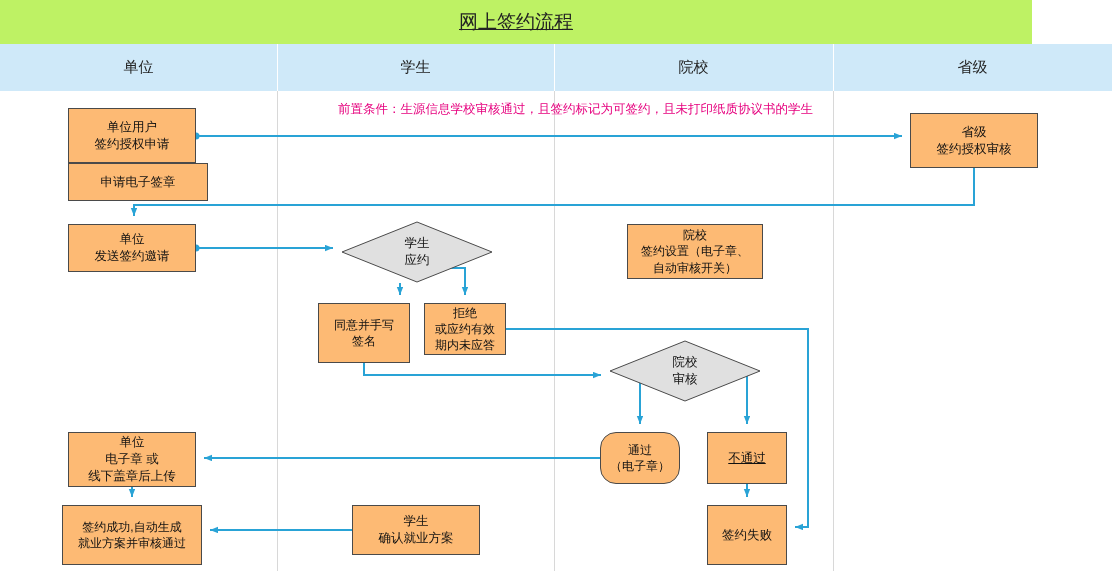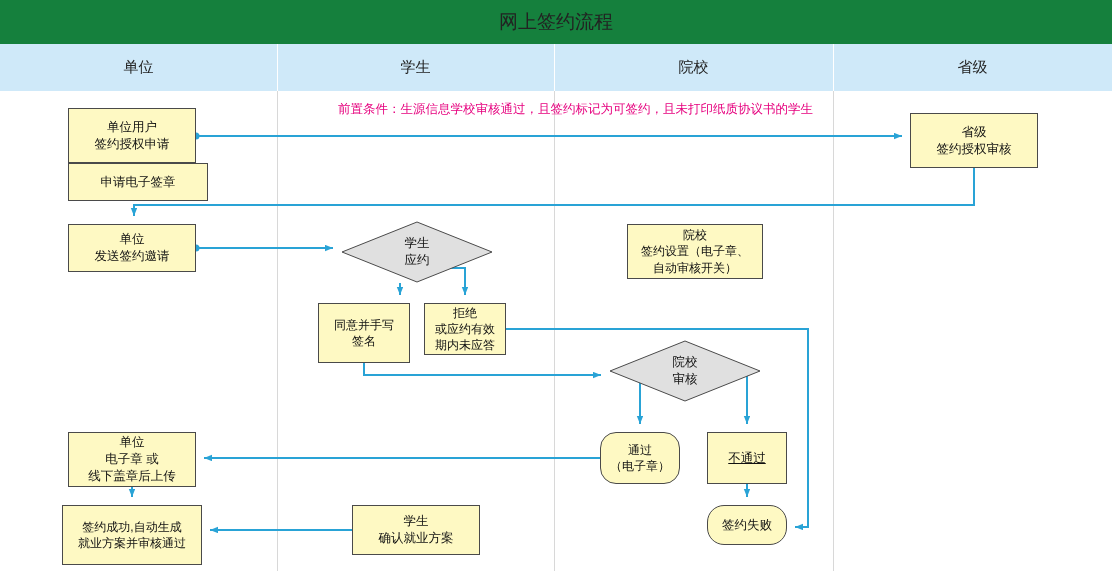--- a/index.html
+++ b/index.html
@@ -5,44 +5,44 @@
   html,body{margin:0;padding:0;}
   body{
     width:1112px;height:571px;
     background:#ffffff;
     font-family:"Liberation Sans","DejaVu Sans",sans-serif;
     overflow:hidden;
   }
   #root{position:relative;width:1112px;height:571px;}
 
   .title-bar{
-    position:absolute;left:0;top:0;width:1112px;height:44px;
-    background:#15803d;
+    position:absolute;left:0;top:0;width:1032px;height:44px;
+    background:#bef264;
     display:flex;align-items:center;justify-content:center;
-    font-size:19px;color:#222;
+    font-size:19px;color:#222;text-decoration:underline;
   }
   .lane-header{
     position:absolute;top:44px;height:47px;
     background:#cfe9f9;
     display:flex;align-items:center;justify-content:center;
     font-size:15px;color:#222;
     box-sizing:border-box;
   }
   .lane-sep{
     position:absolute;top:91px;height:480px;width:1px;background:#d8d8d8;
   }
   .hdr-sep{
     position:absolute;top:44px;height:47px;width:1px;background:#ffffff;
   }
 
   
   .node{
     position:absolute;
     border:1px solid #4a4a4a;
-    background:#fef9c3;
+    background:#fdba74;
     box-sizing:border-box;
     display:flex;align-items:center;justify-content:center;
     text-align:center;
     font-size:12.5px;color:#111;
     line-height:1.35;
     white-space:pre-line;
   }
   .node.thin{font-size:12px;}
 
   
@@ -137,21 +137,21 @@
 签名</div>
   <div class="node thin" style="left:424px;top:303px;width:82px;height:52px;">拒绝
 或应约有效
 期内未应答</div>
   <div class="node thin" style="left:600px;top:432px;width:80px;height:52px;border-radius:16px;">通过
 （电子章）</div>
   <div class="node" style="left:707px;top:432px;width:80px;height:52px;text-decoration:underline;">不通过</div>
   <div class="node" style="left:68px;top:432px;width:128px;height:55px;">单位
 电子章 或
 线下盖章后上传</div>
-  <div class="node" style="left:707px;top:505px;width:80px;height:40px;border-radius:17px;">签约失败</div>
+  <div class="node" style="left:707px;top:505px;width:80px;height:60px;">签约失败</div>
   <div class="node thin" style="left:62px;top:505px;width:140px;height:60px;">签约成功,自动生成
 就业方案并审核通过</div>
   <div class="node" style="left:352px;top:505px;width:128px;height:50px;">学生
 确认就业方案</div>
 
   <div class="diamond-wrap" style="left:341px;top:221px;width:152px;height:62px;">
     <svg class="dm" viewBox="0 0 152 62" preserveAspectRatio="none">
       <polygon points="76,1 151,31 76,61 1,31" fill="#e0e0e0" stroke="#4a4a4a" stroke-width="1"></polygon>
     </svg>
     <div class="lbl">学生

